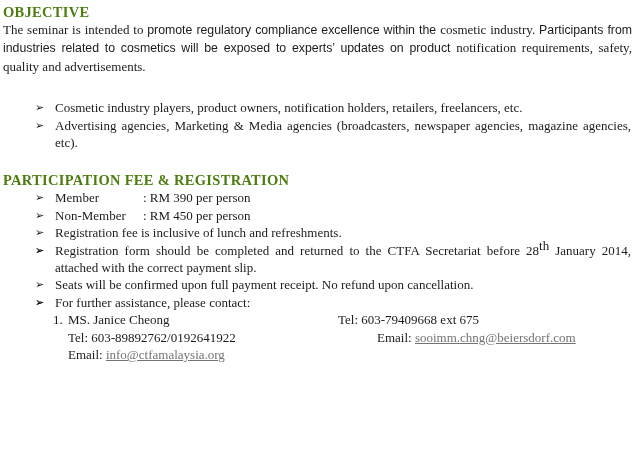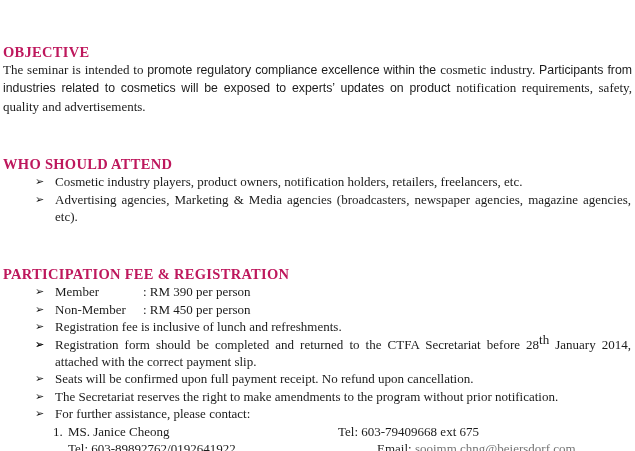--- a/index.html
+++ b/index.html
@@ -10,24 +10,23 @@
     color: #1b1b1b;
     font-size: 13px;
     line-height: 17.4px;
   }
   .page { padding: 3px 3px 0 3px; width: 635px; height: 451px; }
 
   h2.heading {
     font-family: "Liberation Serif", serif;
     font-size: 14.5px;
     font-weight: bold;
-    color: #be185d;
+    color: #4d7c0f;
     letter-spacing: 0.3px;
     line-height: 18px;
-    margin-top: 40px;
   }
   .sans { font-family: "Liberation Sans", sans-serif; font-size: 12.3px; }
   .serif { font-family: "Liberation Serif", serif; }
 
   .para { text-align: justify; }
 
   section.sec-objective { margin-bottom: 24px; }
   section.sec-who { margin-bottom: 20px; }
 
   ul.bullets { list-style: none; }
@@ -65,37 +64,36 @@
 <body>
 
 <div class="page">
 
   <section class="sec-objective">
     <h2 class="heading">OBJECTIVE</h2>
     <p class="para"><span class="serif">The seminar is intended to </span><span class="sans">promote regulatory compliance excellence within the </span><span class="serif">cosmetic industry. </span><span class="sans">Participants from industries related to cosmetics will be exposed to experts’ updates on product </span><span class="serif">notification requirements, safety, quality and advertisements.</span></p>
   </section>
 
   <section class="sec-who">
-    <h2 class="heading">WHO SHOULD ATTEND</h2>
     <ul class="bullets">
       <li><span class="arrow">➢</span><span>Cosmetic industry players, product owners, notification holders, retailers, freelancers, etc.</span></li>
       <li><span class="arrow">➢</span><span>Advertising agencies, Marketing &amp; Media agencies (broadcasters, newspaper agencies, magazine agencies, etc).</span></li>
     </ul>
   </section>
 
   <section class="sec-participation">
     <h2 class="heading">PARTICIPATION FEE &amp; REGISTRATION</h2>
     <ul class="bullets">
       <li><span class="arrow">➢</span><span class="fee-label">Member</span><span>: RM 390 per person</span></li>
       <li><span class="arrow">➢</span><span class="fee-label">Non-Member</span><span>: RM 450 per person</span></li>
       <li><span class="arrow">➢</span><span>Registration fee is inclusive of lunch and refreshments.</span></li>
       <li><span class="arrow">➢</span></li>
       <li><span class="arrow">➢</span><span>Registration form should be completed and returned to the CTFA Secretariat before 28</span><sup>th</sup><span> January 2014, attached with the correct payment slip.</span></li>
       <li><span class="arrow">➢</span><span>Seats will be confirmed upon full payment receipt. No refund upon cancellation.</span></li>
-      <li><span class="arrow">➢</span><span>The Secretariat reserves the right to make amendments to the program without prior notification.</span></li>
+      <li><span class="arrow">➢</span></li>
       <li><span class="arrow">➢</span><span>For further assistance, please contact:</span></li>
     </ul>
 
     <div class="contacts">
       <div class="contact contact-1">
         <div><span class="num">1.</span><span>MS. Janice Cheong</span></div>
         <div class="c-indent">Tel: 603-89892762/0192641922</div>
         <div class="c-indent"><span>Email: </span><a class="email-link">info@ctfamalaysia.org</a></div>
       </div>
       <div class="contact contact-2">

